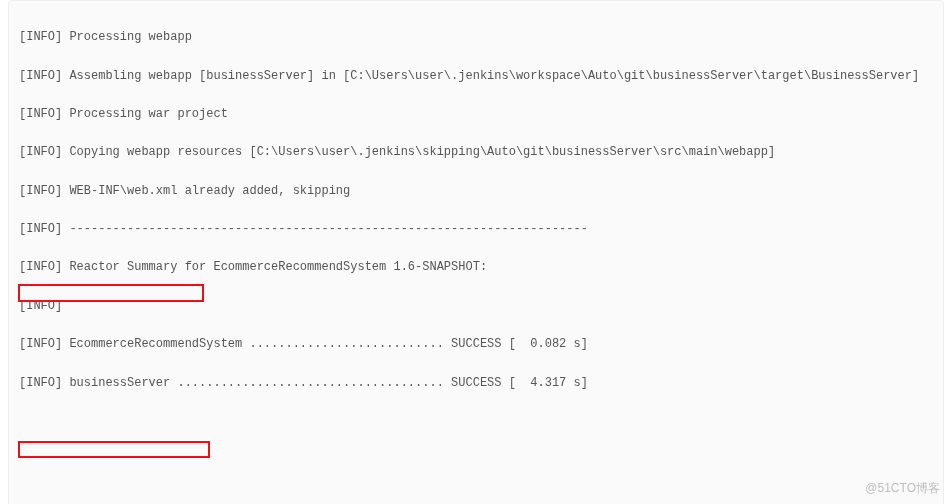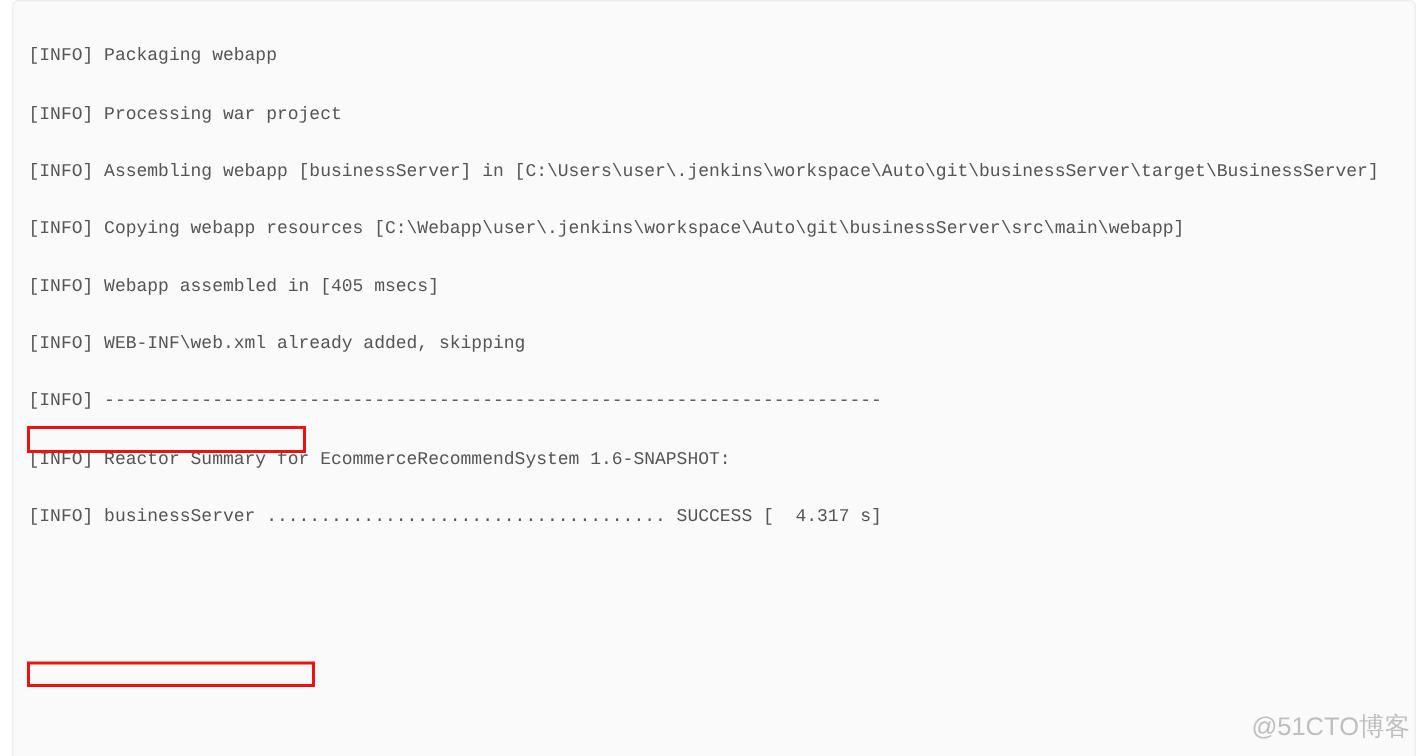--- a/index.html
+++ b/index.html
@@ -1,33 +1,34 @@
 <!DOCTYPE html>
 <html><head>
 <meta charset="utf-8">
 <style>
   html,body{margin:0;padding:0;background:#fff;}
   body{width:952px;height:504px;overflow:hidden;font-family:Consolas,"Courier New",monospace;font-size:12px;color:#555;line-height:1.6;position:relative;}
   .console{background:#fafafa;border:1px solid #eee;border-radius:4px;padding:8px 10px 10px 10px;margin:0 8px 0 8px;box-sizing:border-box;white-space:pre;overflow:hidden;}
   .ln{display:block;white-space:pre;}
   .hl{position:absolute;border:2px solid #e11;pointer-events:none;box-sizing:border-box;}
-  .wm{position:absolute;right:12px;bottom:6px;color:#bfbfbf;font-family:Arial,Helvetica,sans-serif;font-size:17px;pointer-events:none;}
+  .wm{position:absolute;right:12px;bottom:6px;color:#bfbfbf;font-family:Arial,Helvetica,sans-serif;font-size:12px;pointer-events:none;}
 </style>
 </head>
 <body>
 
 <div class="console">
-<span class="ln">[INFO] Packaging webapp</span>
+<span class="ln">[INFO] Processing webapp</span>
+<span class="ln">[INFO] Assembling webapp [businessServer] in [C:\Users\user\.jenkins\workspace\Auto\git\businessServer\target\BusinessServer]</span>
 <span class="ln">[INFO] Processing war project</span>
-<span class="ln">[INFO] Assembling webapp [businessServer] in [C:\Users\user\.jenkins\workspace\Auto\git\businessServer\target\BusinessServer]</span>
-<span class="ln">[INFO] Copying webapp resources [C:\Webapp\user\.jenkins\workspace\Auto\git\businessServer\src\main\webapp]</span>
-<span class="ln">[INFO] Webapp assembled in [405 msecs]</span>
+<span class="ln">[INFO] Copying webapp resources [C:\Users\user\.jenkins\skipping\Auto\git\businessServer\src\main\webapp]</span>
 <span class="ln">[INFO] WEB-INF\web.xml already added, skipping</span>
 <span class="ln">[INFO] ------------------------------------------------------------------------</span>
 <span class="ln">[INFO] Reactor Summary for EcommerceRecommendSystem 1.6-SNAPSHOT:</span>
+<span class="ln">[INFO]</span>
+<span class="ln">[INFO] EcommerceRecommendSystem ........................... SUCCESS [  0.082 s]</span>
 <span class="ln">[INFO] businessServer ..................................... SUCCESS [  4.317 s]</span>
 
 
 
 
 
 
 
 
 

